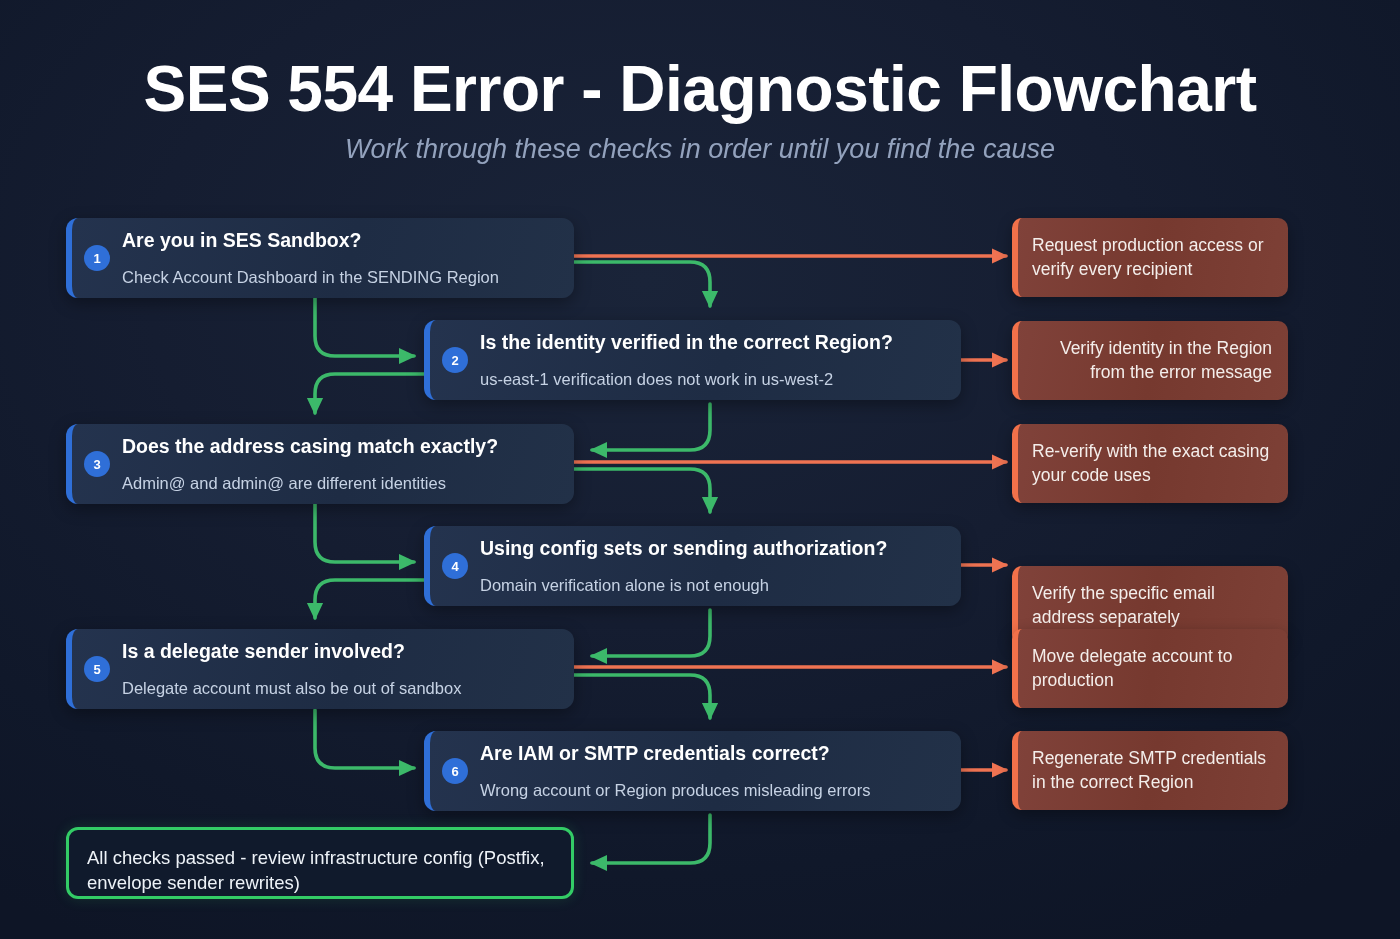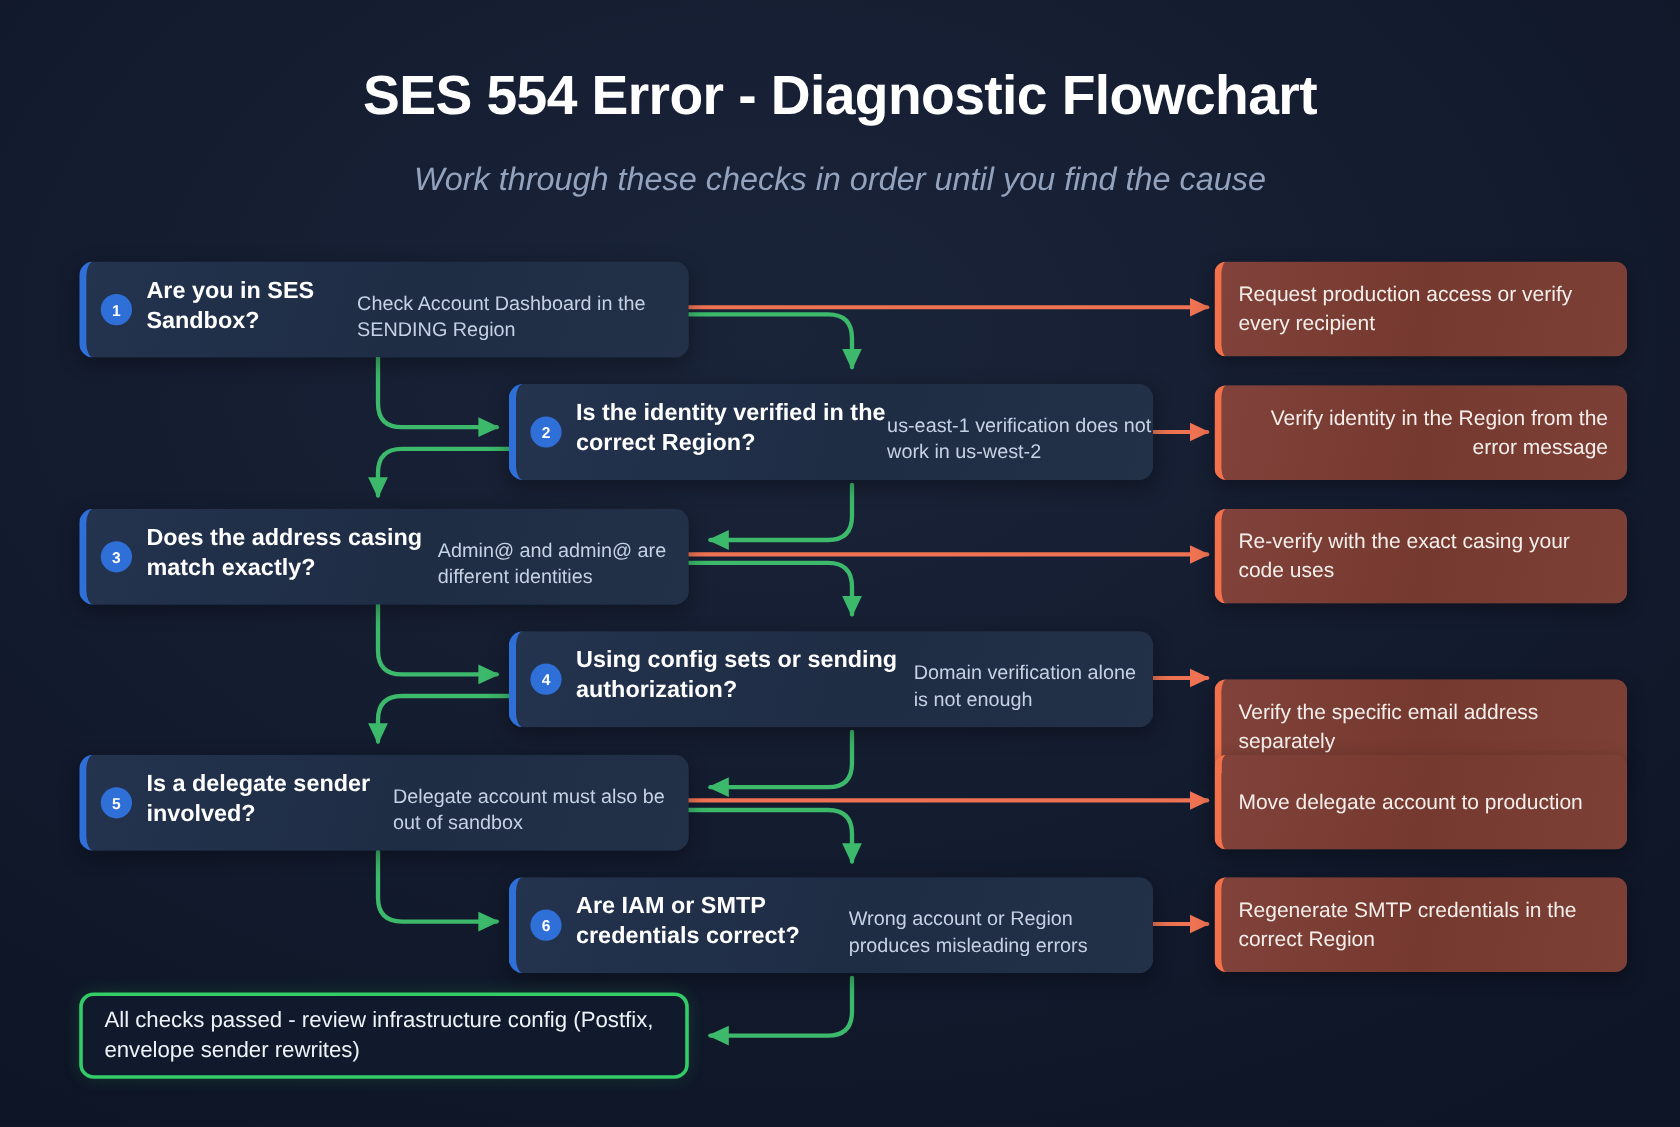--- a/index.html
+++ b/index.html
@@ -9,21 +9,21 @@
     background-image: radial-gradient(ellipse 1100px 760px at 46% 30%, #1a2439 0%, #151d31 45%, #10182a 78%, #0e1526 100%);
     font-family:"Liberation Sans", sans-serif;
     position:relative;
     -webkit-font-smoothing:antialiased;
   }
   #stage { position:relative; width:1400px; height:939px; }
 
   
   .title {
     position:absolute; left:0; top:52px; width:1400px; text-align:center;
-    font-size:46px; font-weight:bold; color:#ffffff; letter-spacing:-0.5px;
+    font-size:64px; font-weight:bold; color:#ffffff; letter-spacing:-0.5px;
   }
   .subtitle {
     position:absolute; left:0; top:134px; width:1400px; text-align:center;
     font-size:27px; color:#93a2bd; font-weight:normal;font-style:italic;
   }
 
   
   #wires { position:absolute; left:0; top:0; width:1400px; height:939px; pointer-events:none; }
 
   
@@ -37,45 +37,45 @@
     box-shadow:0 5px 16px rgba(0,0,0,.34);
   }
   .badge {
     flex:0 0 auto;
     width:26px; height:26px; border-radius:50%;
     background:#2f6fd8; color:#fff;
     font-size:13px; font-weight:bold;
     display:flex; align-items:center; justify-content:center;
     margin-right:12px;
   }
-  .step-text { display:flex; flex-direction:row; justify-content:center; }
+  .step-text { display:flex; flex-direction:column; justify-content:center; }
   .step-title { font-size:19.5px; font-weight:bold; color:#ffffff; line-height:1.3; }
   .step-sub   { font-size:16.5px; color:#c6d2e4; line-height:1.35; margin-top:12px; }
 
   
   .action {
     position:absolute;
-    width:344px;
+    width:276px;
     border-radius:10px;
     background:linear-gradient(100deg,#80423a 0%,#76392f 50%,#7d4036 100%);
     border-left:6px solid #f2714a;
     display:flex; align-items:center;
     padding:0 16px 0 14px;
     box-shadow:0 5px 15px rgba(0,0,0,.32);
   }
   .action-text { font-size:17.5px; color:#f4eeeb; line-height:1.33; }
 
   
   .success {
     position:absolute;
     border-radius:12px;
     background:#101a2c;
     border:3px solid #33cc66;
-    display:flex; align-items:center;
-    padding:4px 18px;
+    display:flex; align-items:flex-start;
+    padding:16px 18px;
     box-shadow:0 0 14px rgba(51,204,102,.16);
   }
   .success-text { font-size:18.5px; color:#eef3f8; line-height:1.35; }
 </style>
 </head>
 <body>
 
 <div id="stage">
 
   <div class="title">SES 554 Error - Diagnostic Flowchart</div>

